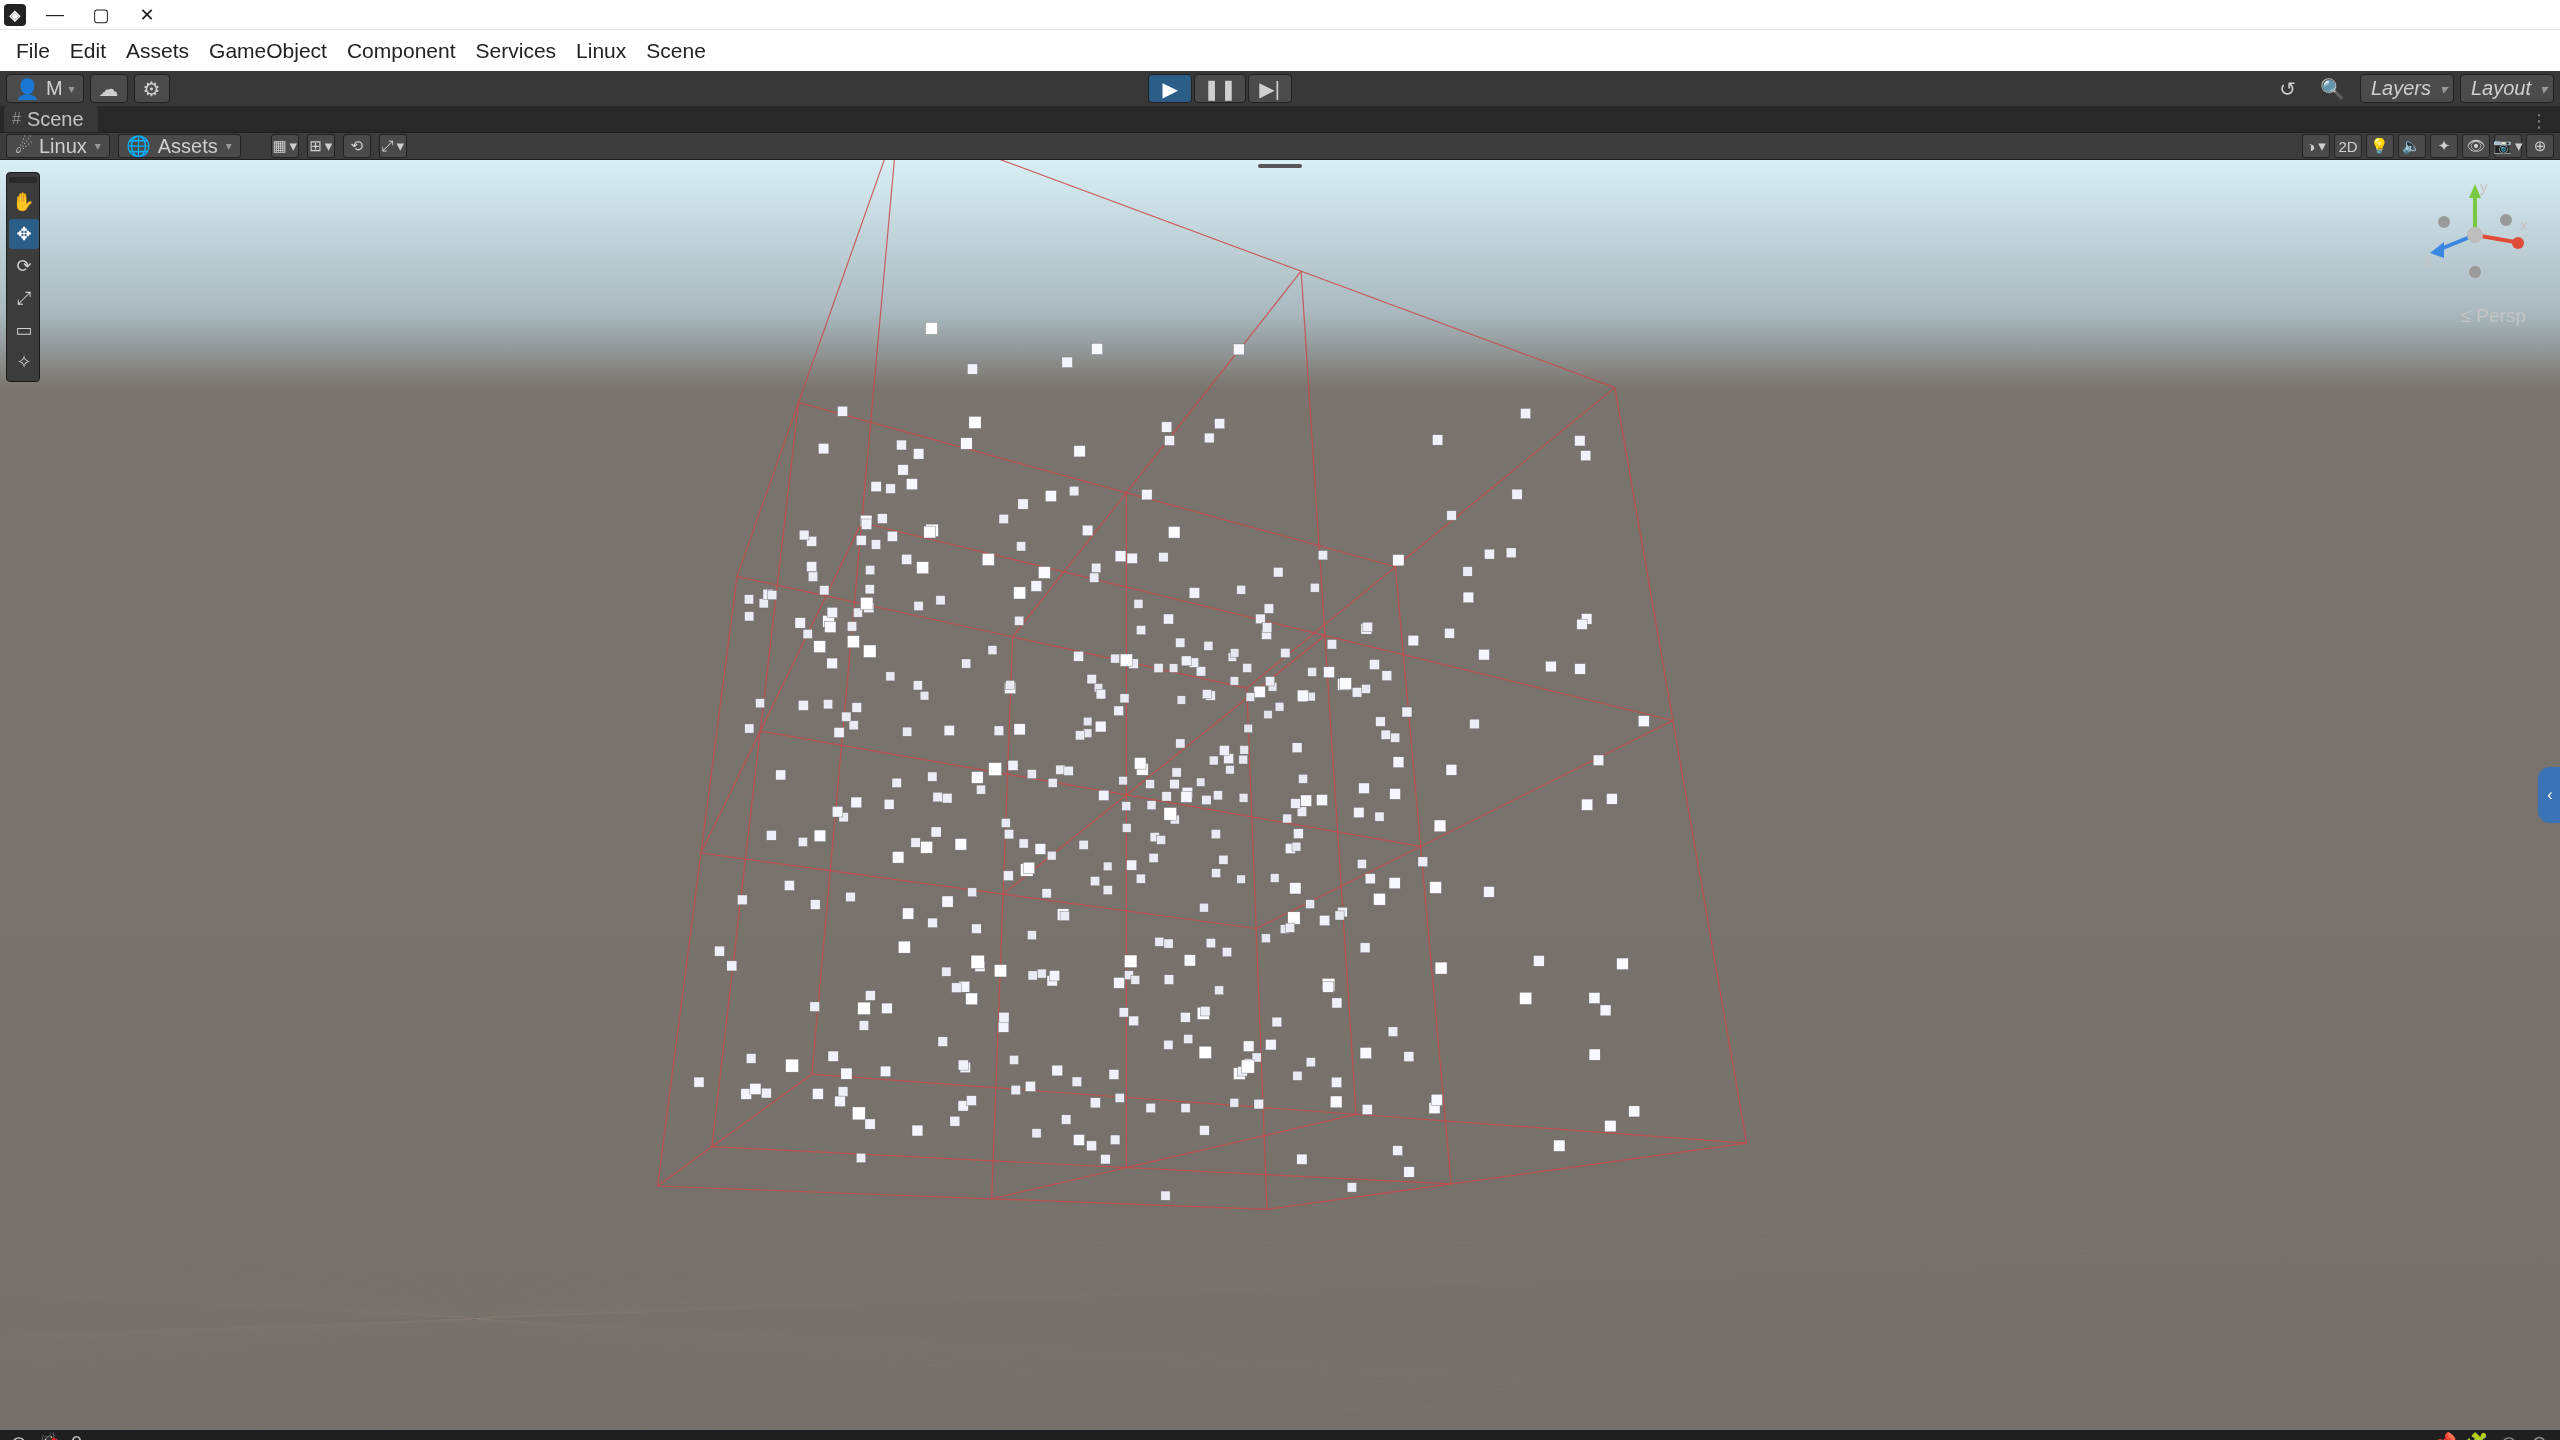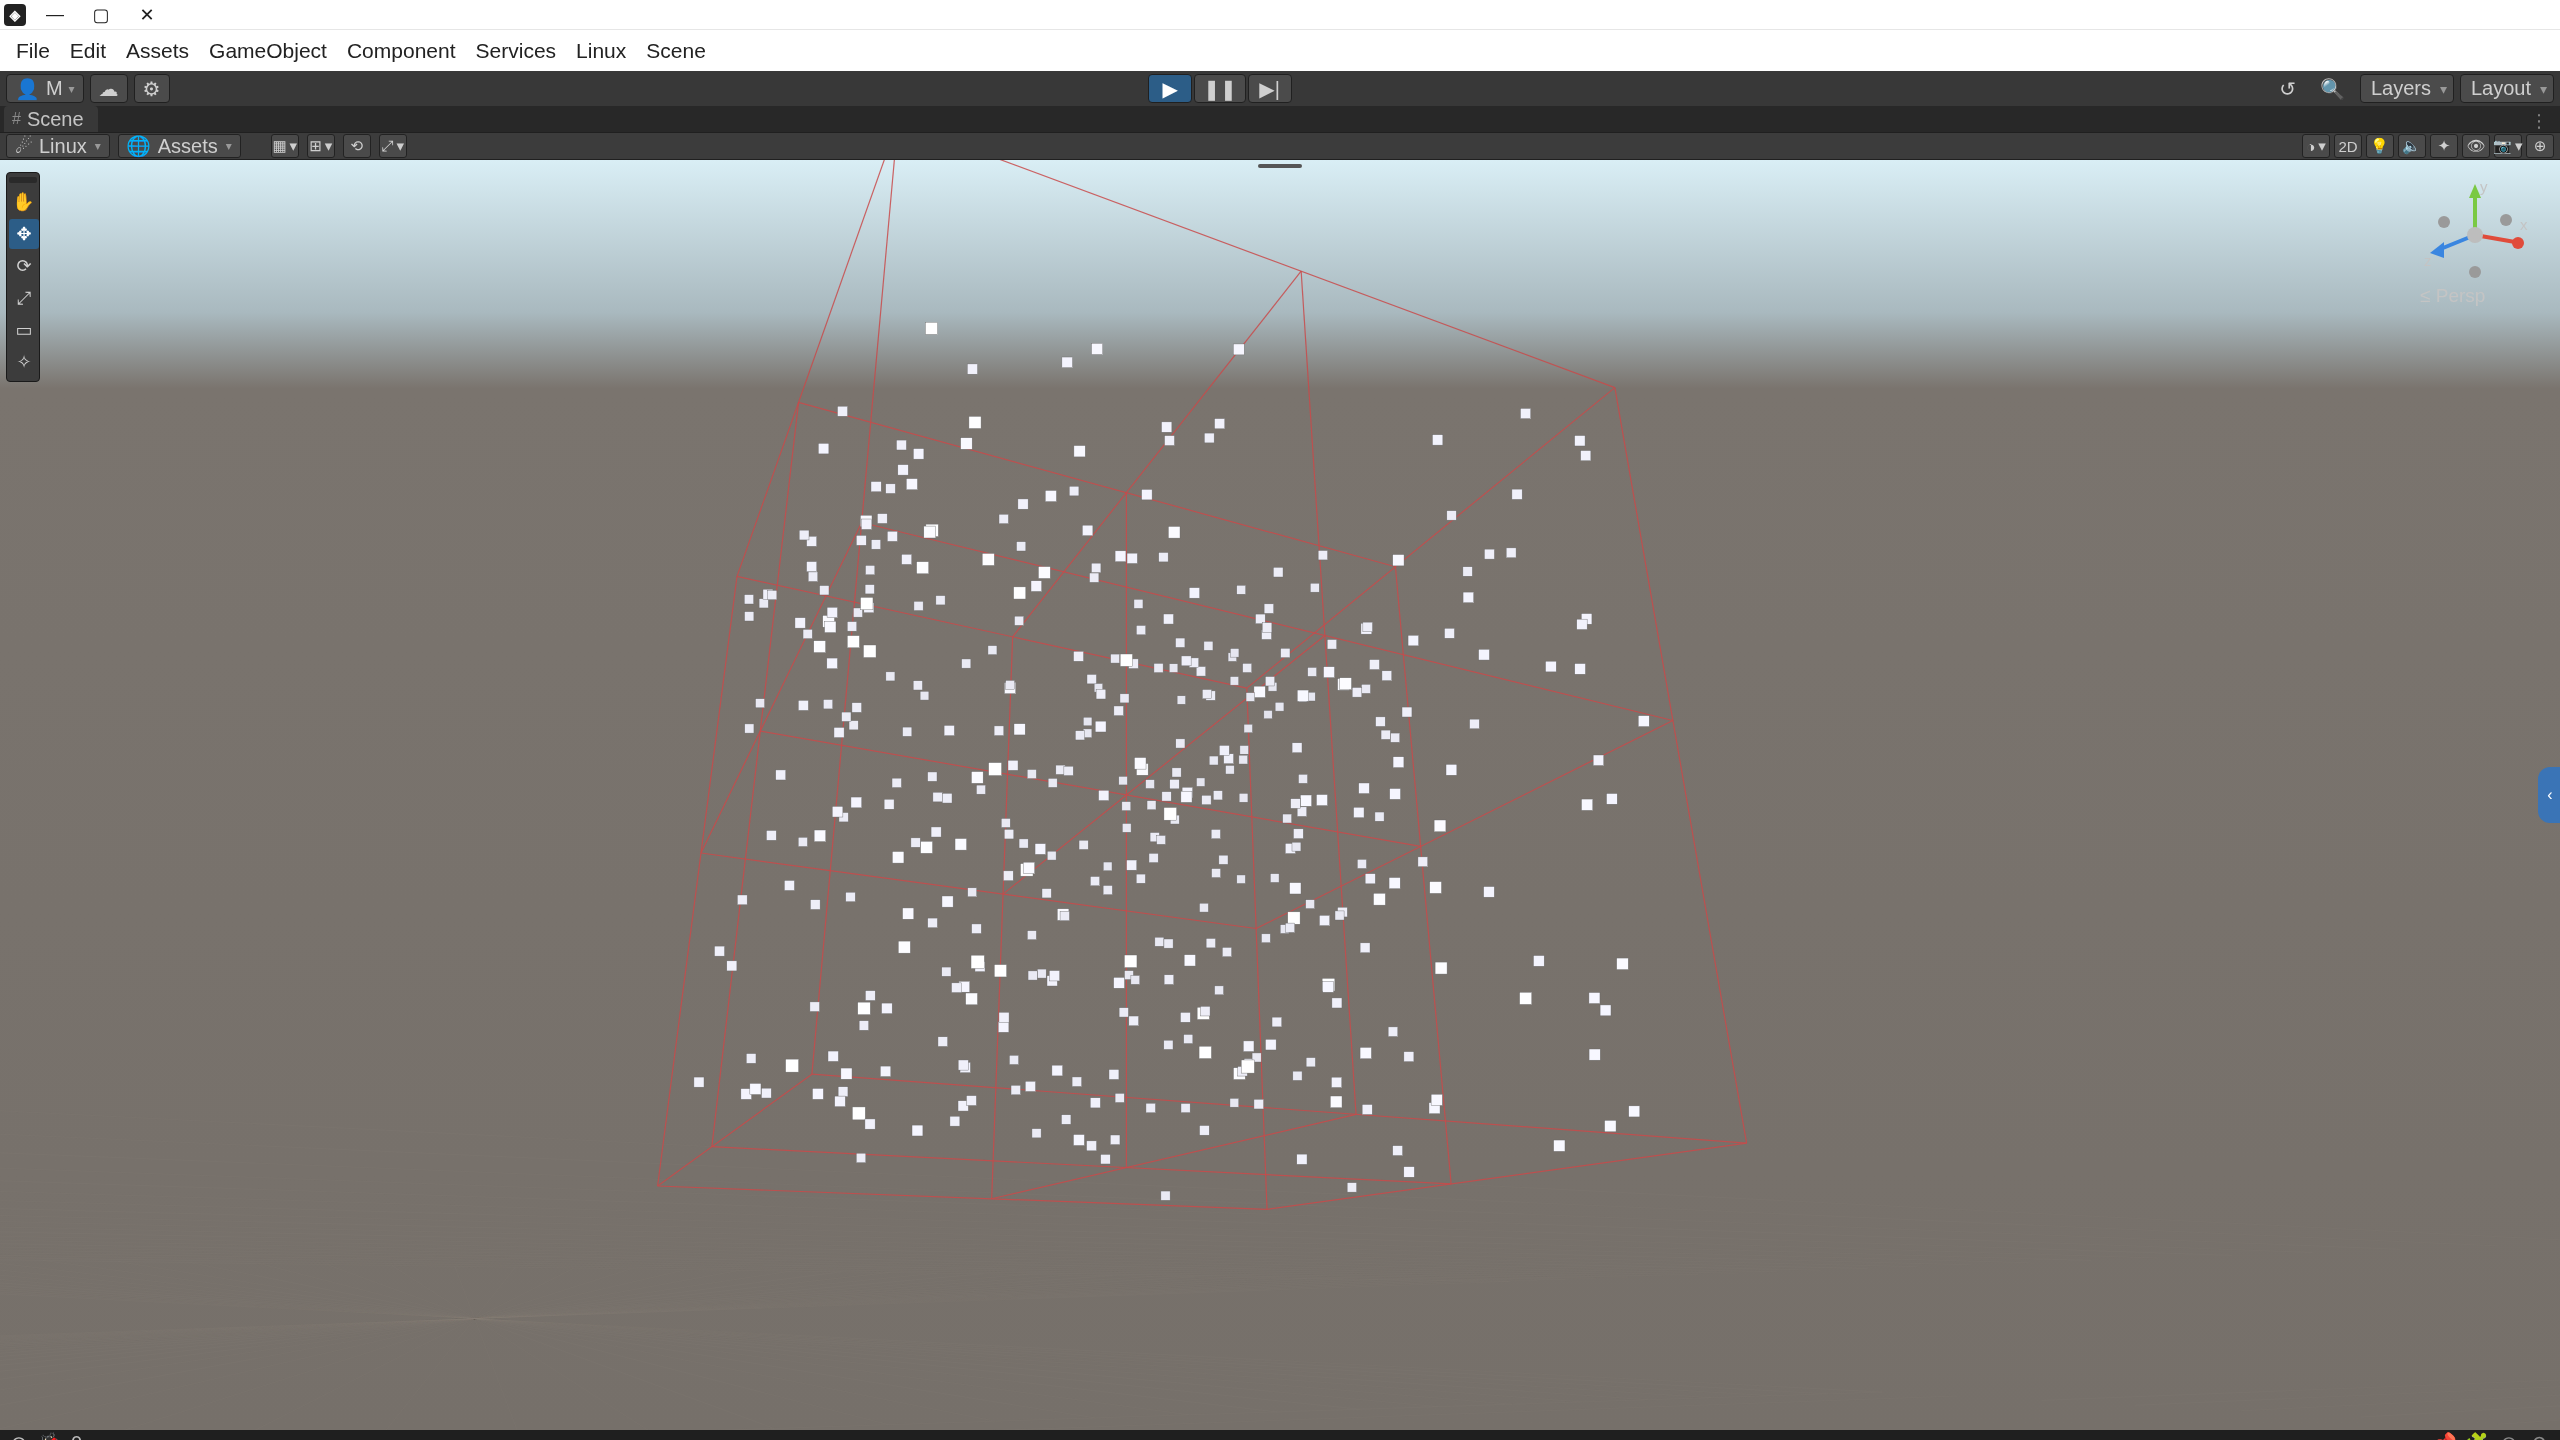--- a/index.html
+++ b/index.html
@@ -15,21 +15,21 @@
 .menu-bar { height: 42px; background: #ffffff; display: flex; align-items: center; padding: 0 6px; font-size: 21px; color: #222; border-top: 1px solid #e6e6e6; }
 .menu-item { padding: 0 10px; height: 26px; display: flex; align-items: center; }
 
 
 .toolbar { height: 35px; background: #383838; display: flex; align-items: center; padding: 0 6px; color: #c4c4c4; font-size: 20px; }
 .toolbar .left-group, .toolbar .right-group { display: flex; align-items: center; gap: 6px; }
 .toolbar .spacer { flex: 1; }
 .tb-btn { height: 29px; min-width: 32px; background: #4b4b4b; border: 1px solid #202020; border-radius: 4px; display: inline-flex; align-items: center; justify-content: center; padding: 0 8px; color:#cfcfcf; gap:6px;}
 .tb-btn.flat { background: transparent; border-color: transparent; }
 .tb-btn.active { background: #2c5d87; color:#fff;}
-.tb-dd  { height:29px;background:#4b4b4b;border:1px solid #202020;border-radius:4px;display:inline-flex;align-items:center;padding:0 22px 0 10px;color:#cfcfcf;position:relative;}
+.tb-dd  { height:29px;background:#4b4b4b;border:1px solid #202020;border-radius:4px;display:inline-flex;align-items:center;padding:0 22px 0 10px;color:#cfcfcf;position:relative;font-style:italic;}
 .tb-dd::after{content:"▾";position:absolute;right:6px;font-size:14px;color:#999;}
 .play-group { display:flex; gap:2px; }
 .play-group .tb-btn { min-width:44px;}
 
 
 .tab-strip { height: 26px; background: #282828; display: flex; align-items: flex-end; padding-left: 4px; }
 .tab { height: 26px; background: #383838; color: #c4c4c4; font-size: 20px; padding: 0 14px 0 8px; border-radius: 4px 4px 0 0; display:flex;align-items:center;gap:6px;}
 .tab .hash { color:#8a8a8a;font-size:16px;}
 .tab-strip .kebab { margin-left:auto; margin-right:6px; color:#888; font-size:18px; padding:0 6px;}
 
@@ -45,21 +45,21 @@
 .viewport-wrap { position: relative; height: calc(1440px - 29px - 26px - 35px - 26px - 28px - 26px); background: linear-gradient(to bottom, #d9eef5 0%, #a9b9bf 12%, #7a746e 18%, #76706a 100%); overflow:hidden;}
 .viewport-wrap .grip { position:absolute; top:4px; left:50%; transform:translateX(-50%); width:44px; height:4px; background:#555; border-radius:2px;}
 .tool-palette { position:absolute; top:12px; left:6px; width:34px; background:#3c3c3c; border:1px solid #1a1a1a; border-radius:4px; padding:4px 2px; display:flex; flex-direction:column; gap:2px;}
 .tool-palette .palette-grip{height:6px;background:#2a2a2a;border-radius:2px;margin-bottom:2px;}
 .tool-palette .tp-btn{width:30px;height:30px;border-radius:3px;display:flex;align-items:center;justify-content:center;color:#cfcfcf;font-size:18px;}
 .tool-palette .tp-btn.active{background:#2c5d87;color:#fff;}
 
 
 .gizmo { position:absolute; top:20px; right:30px; width:110px; height:140px; color:#c4c4c4; font-size:19px; }
 .gizmo svg { width:110px; height:100px; }
-.gizmo .persp{ padding-right:4px; }
+.gizmo .persp{ text-align:right; padding-right:4px;margin-top:20px; }
 
 
 .particle-field { position:absolute; inset:0; }
 .wirecube { position:absolute; inset:0; }
 
 
 .status-bar { height:26px; background:#1f1f1f; color:#bdbdbd; display:flex; align-items:center; padding:0 8px; font-size:20px; gap:8px;}
 .status-bar .right { margin-left:auto; display:flex; gap:10px; color:#888;}
 .status-bar .sb-ic { width:22px;height:22px;display:inline-flex;align-items:center;justify-content:center;}
 

